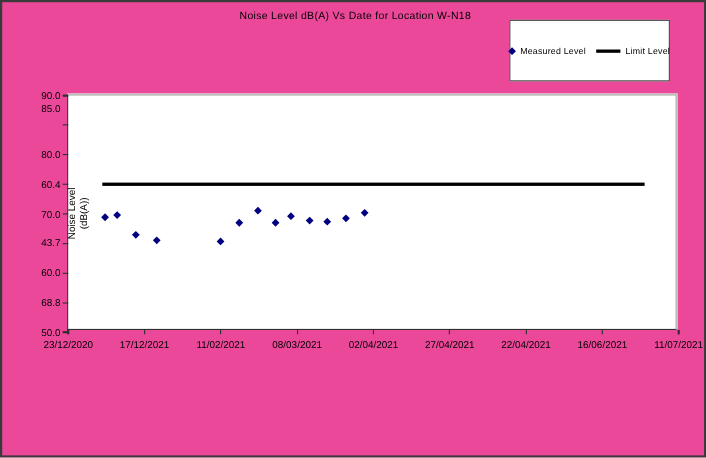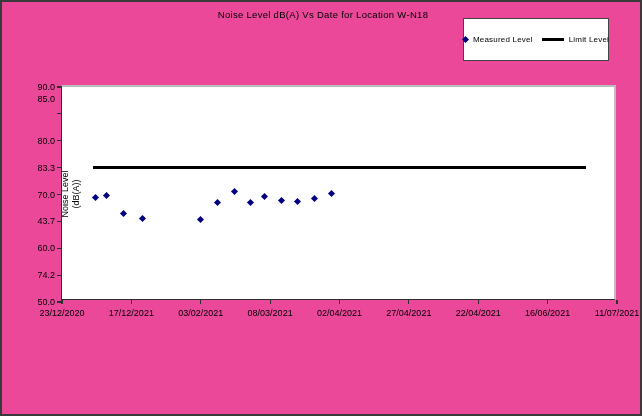--- a/index.html
+++ b/index.html
@@ -17,21 +17,21 @@
     position: absolute;
     top: 7px; left: 0; width: 642px;
     text-align: center;
     font-size: 9.5px;
     letter-spacing: 0.3px;
     color: #000;
   }
   .legend-box {
     position: absolute;
     left: 461px; top: 16px;
-    width: 146px; height: 43px;
+    width: 146px; height: 56px;
     border: 1.5px solid #444444;
     background: #ffffff;
     display: flex;
     align-items: center;
     justify-content: center;
     gap: 9px;
   }
   .legend-item { display: flex; align-items: center; gap: 5px; }
   .legend-text { font-size: 8px; letter-spacing: 0.2px; white-space: nowrap; }
   .diamond {
@@ -125,37 +125,37 @@
       <div>Noise Level</div>
       <div>(dB(A))</div>
     </div>
   <div class="y-tick" style="top: -0.6px;"></div>
       <div class="y-tick-label" style="top: -5px;">90.0</div>
       <div class="y-tick" style="top: 26.275px;"></div>
       <div class="y-tick-label" style="top: 7px;">85.0</div>
       <div class="y-tick" style="top: 53.15px;"></div>
       <div class="y-tick-label" style="top: 48.75px;">80.0</div>
       <div class="y-tick" style="top: 80.025px;"></div>
-      <div class="y-tick-label" style="top: 75.625px;">83.3</div>
+      <div class="y-tick-label" style="top: 75.625px;">60.4</div>
       <div class="y-tick" style="top: 106.9px;"></div>
       <div class="y-tick-label" style="top: 102.5px;">70.0</div>
       <div class="y-tick" style="top: 133.775px;"></div>
       <div class="y-tick-label" style="top: 129.375px;">43.7</div>
       <div class="y-tick" style="top: 160.65px;"></div>
       <div class="y-tick-label" style="top: 156.25px;">60.0</div>
       <div class="y-tick" style="top: 187.525px;"></div>
-      <div class="y-tick-label" style="top: 183.125px;">74.2</div>
+      <div class="y-tick-label" style="top: 183.125px;">68.8</div>
       <div class="y-tick" style="top: 214.4px;"></div>
       <div class="y-tick-label" style="top: 210px;">50.0</div>
       <div class="x-tick" style="left: -0.6px;"></div>
       <div class="x-tick-label" style="left: -31px;">23/12/2020</div>
       <div class="x-tick" style="left: 68.775px;"></div>
       <div class="x-tick-label" style="left: 38.375px;">17/12/2021</div>
       <div class="x-tick" style="left: 138.15px;"></div>
-      <div class="x-tick-label" style="left: 107.75px;">03/02/2021</div>
+      <div class="x-tick-label" style="left: 107.75px;">11/02/2021</div>
       <div class="x-tick" style="left: 207.525px;"></div>
       <div class="x-tick-label" style="left: 177.125px;">08/03/2021</div>
       <div class="x-tick" style="left: 276.9px;"></div>
       <div class="x-tick-label" style="left: 246.5px;">02/04/2021</div>
       <div class="x-tick" style="left: 346.275px;"></div>
       <div class="x-tick-label" style="left: 315.875px;">27/04/2021</div>
       <div class="x-tick" style="left: 415.65px;"></div>
       <div class="x-tick-label" style="left: 385.25px;">22/04/2021</div>
       <div class="x-tick" style="left: 485.025px;"></div>
       <div class="x-tick-label" style="left: 454.625px; text-align: center;">16/06/2021</div>

